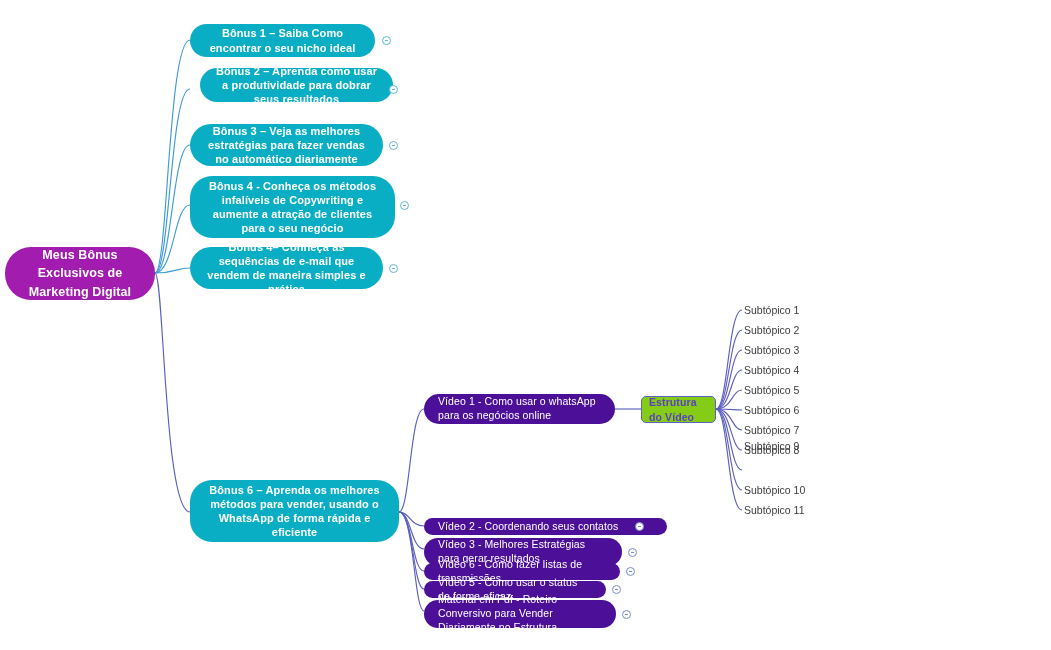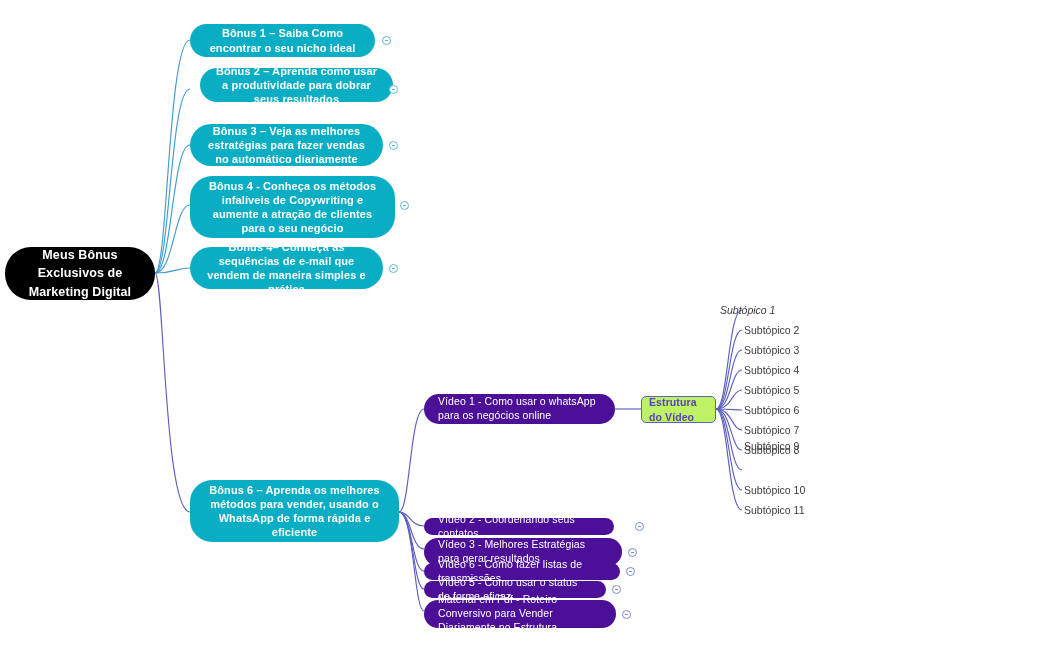--- a/index.html
+++ b/index.html
@@ -32,21 +32,21 @@
     color: #ffffff;
     font-weight: bold;
     line-height: 1.28;
     letter-spacing: 0.1px;
     padding: 4px 12px;
     z-index: 3;
   }
 
   
   .node.root {
-    background: #000000;
+    background: #a21caf;
     border-radius: 26px;
     font-size: 12.5px;
     line-height: 1.45;
   }
 
   
   .node.teal {
     background: #0AAEC4;
     border-radius: 22px;
     font-size: 11px;
@@ -61,21 +61,21 @@
     justify-content: flex-start;
     text-align: left;
     padding-left: 14px;
     padding-right: 16px;
     line-height: 1.32;
   }
   .node.purple.wide-rad { border-radius: 16px; }
 
   
   .node.outline {
-    background: #bef264;
+    background: #84cc16;
     border: 1px solid #5B62C4;
     border-radius: 5px;
     color: #5B3FBF;
     font-size: 10.5px;
     font-weight: bold;
     justify-content: flex-start;
     text-align: left;
     padding: 3px 7px;
     line-height: 1.35;
   }
@@ -179,21 +179,21 @@
   <span class="toggle teal-t" style="left:389px; top:264px;"></span>
 
   <div class="node teal" style="left:190px; top:480px; width:209px; height:62px;">
     <span>Bônus 6 –  Aprenda os melhores métodos para vender, usando o WhatsApp de forma rápida e eficiente</span>
   </div>
 
   <div class="node purple wide-rad" style="left:424px; top:394px; width:191px; height:30px;">
     <span>Vídeo 1 - Como usar o whatsApp para os negócios online</span>
   </div>
 
-  <div class="node purple" style="left:424px; top:518px; width:190px; height:17px;">
+  <div class="node purple" style="left:424px; top:518px; width:243px; height:17px;">
     <span>Vídeo 2 - Coordenando seus contatos</span>
   </div>
   <span class="toggle" style="left:635px; top:522px;"></span>
 
   <div class="node purple" style="left:424px; top:538px; width:198px; height:28px;align-items:center;">
     <span>Vídeo 3 - Melhores Estratégias para gerar resultados</span>
   </div>
   <span class="toggle" style="left:628px; top:548px;"></span>
 
   <div class="node purple" style="left:424px; top:563px; width:196px; height:17px;">
@@ -208,21 +208,21 @@
 
   <div class="node purple" style="left:424px; top:600px; width:192px; height:28px;">
     <span>Material em Pdf -  Roteiro Conversivo para Vender Diariamente no Estrutura</span>
   </div>
   <span class="toggle" style="left:622px; top:610px;"></span>
 
   <div class="node outline" style="left:641px; top:396px; width:75px; height:27px;">
     <span>Estrutura do Vídeo</span>
   </div>
 
-  <div class="leaf" style="left:720px; top:304px;font-style:italic;">
+  <div class="leaf" style="left:744px; top:304px;">
     <span>Subtópico 1</span>
   </div>
   <div class="leaf" style="left:744px; top:324px;">
     <span>Subtópico 2</span>
   </div>
   <div class="leaf" style="left:744px; top:344px;">
     <span>Subtópico 3</span>
   </div>
   <div class="leaf" style="left:744px; top:364px;">
     <span>Subtópico 4</span>

